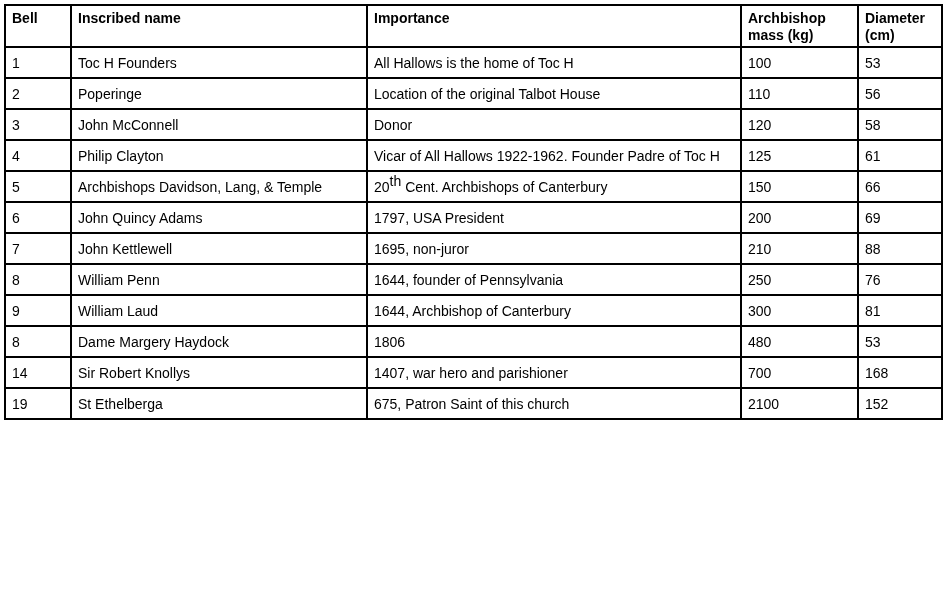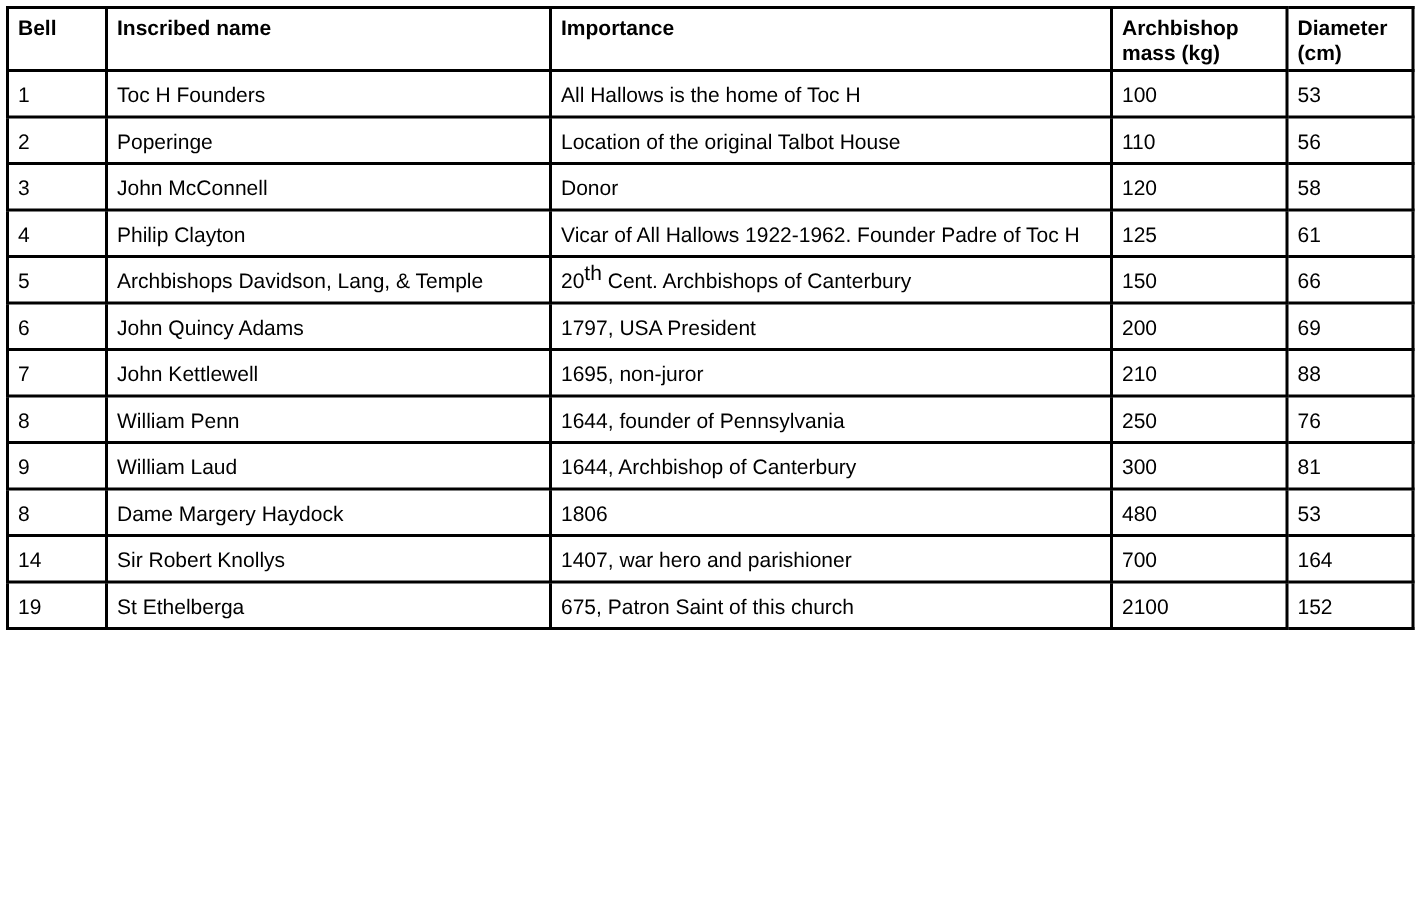--- a/index.html
+++ b/index.html
@@ -140,21 +140,21 @@
         <td>Dame Margery Haydock</td>
         <td>1806</td>
         <td>480</td>
         <td>53</td>
       </tr>
       <tr>
         <td>14</td>
         <td>Sir Robert Knollys</td>
         <td>1407, war hero and parishioner</td>
         <td>700</td>
-        <td>164</td>
+        <td>168</td>
       </tr>
       <tr>
         <td>19</td>
         <td>St Ethelberga</td>
         <td>675, Patron Saint of this church</td>
         <td>2100</td>
         <td>152</td>
       </tr>
     </tbody>
 </table>

